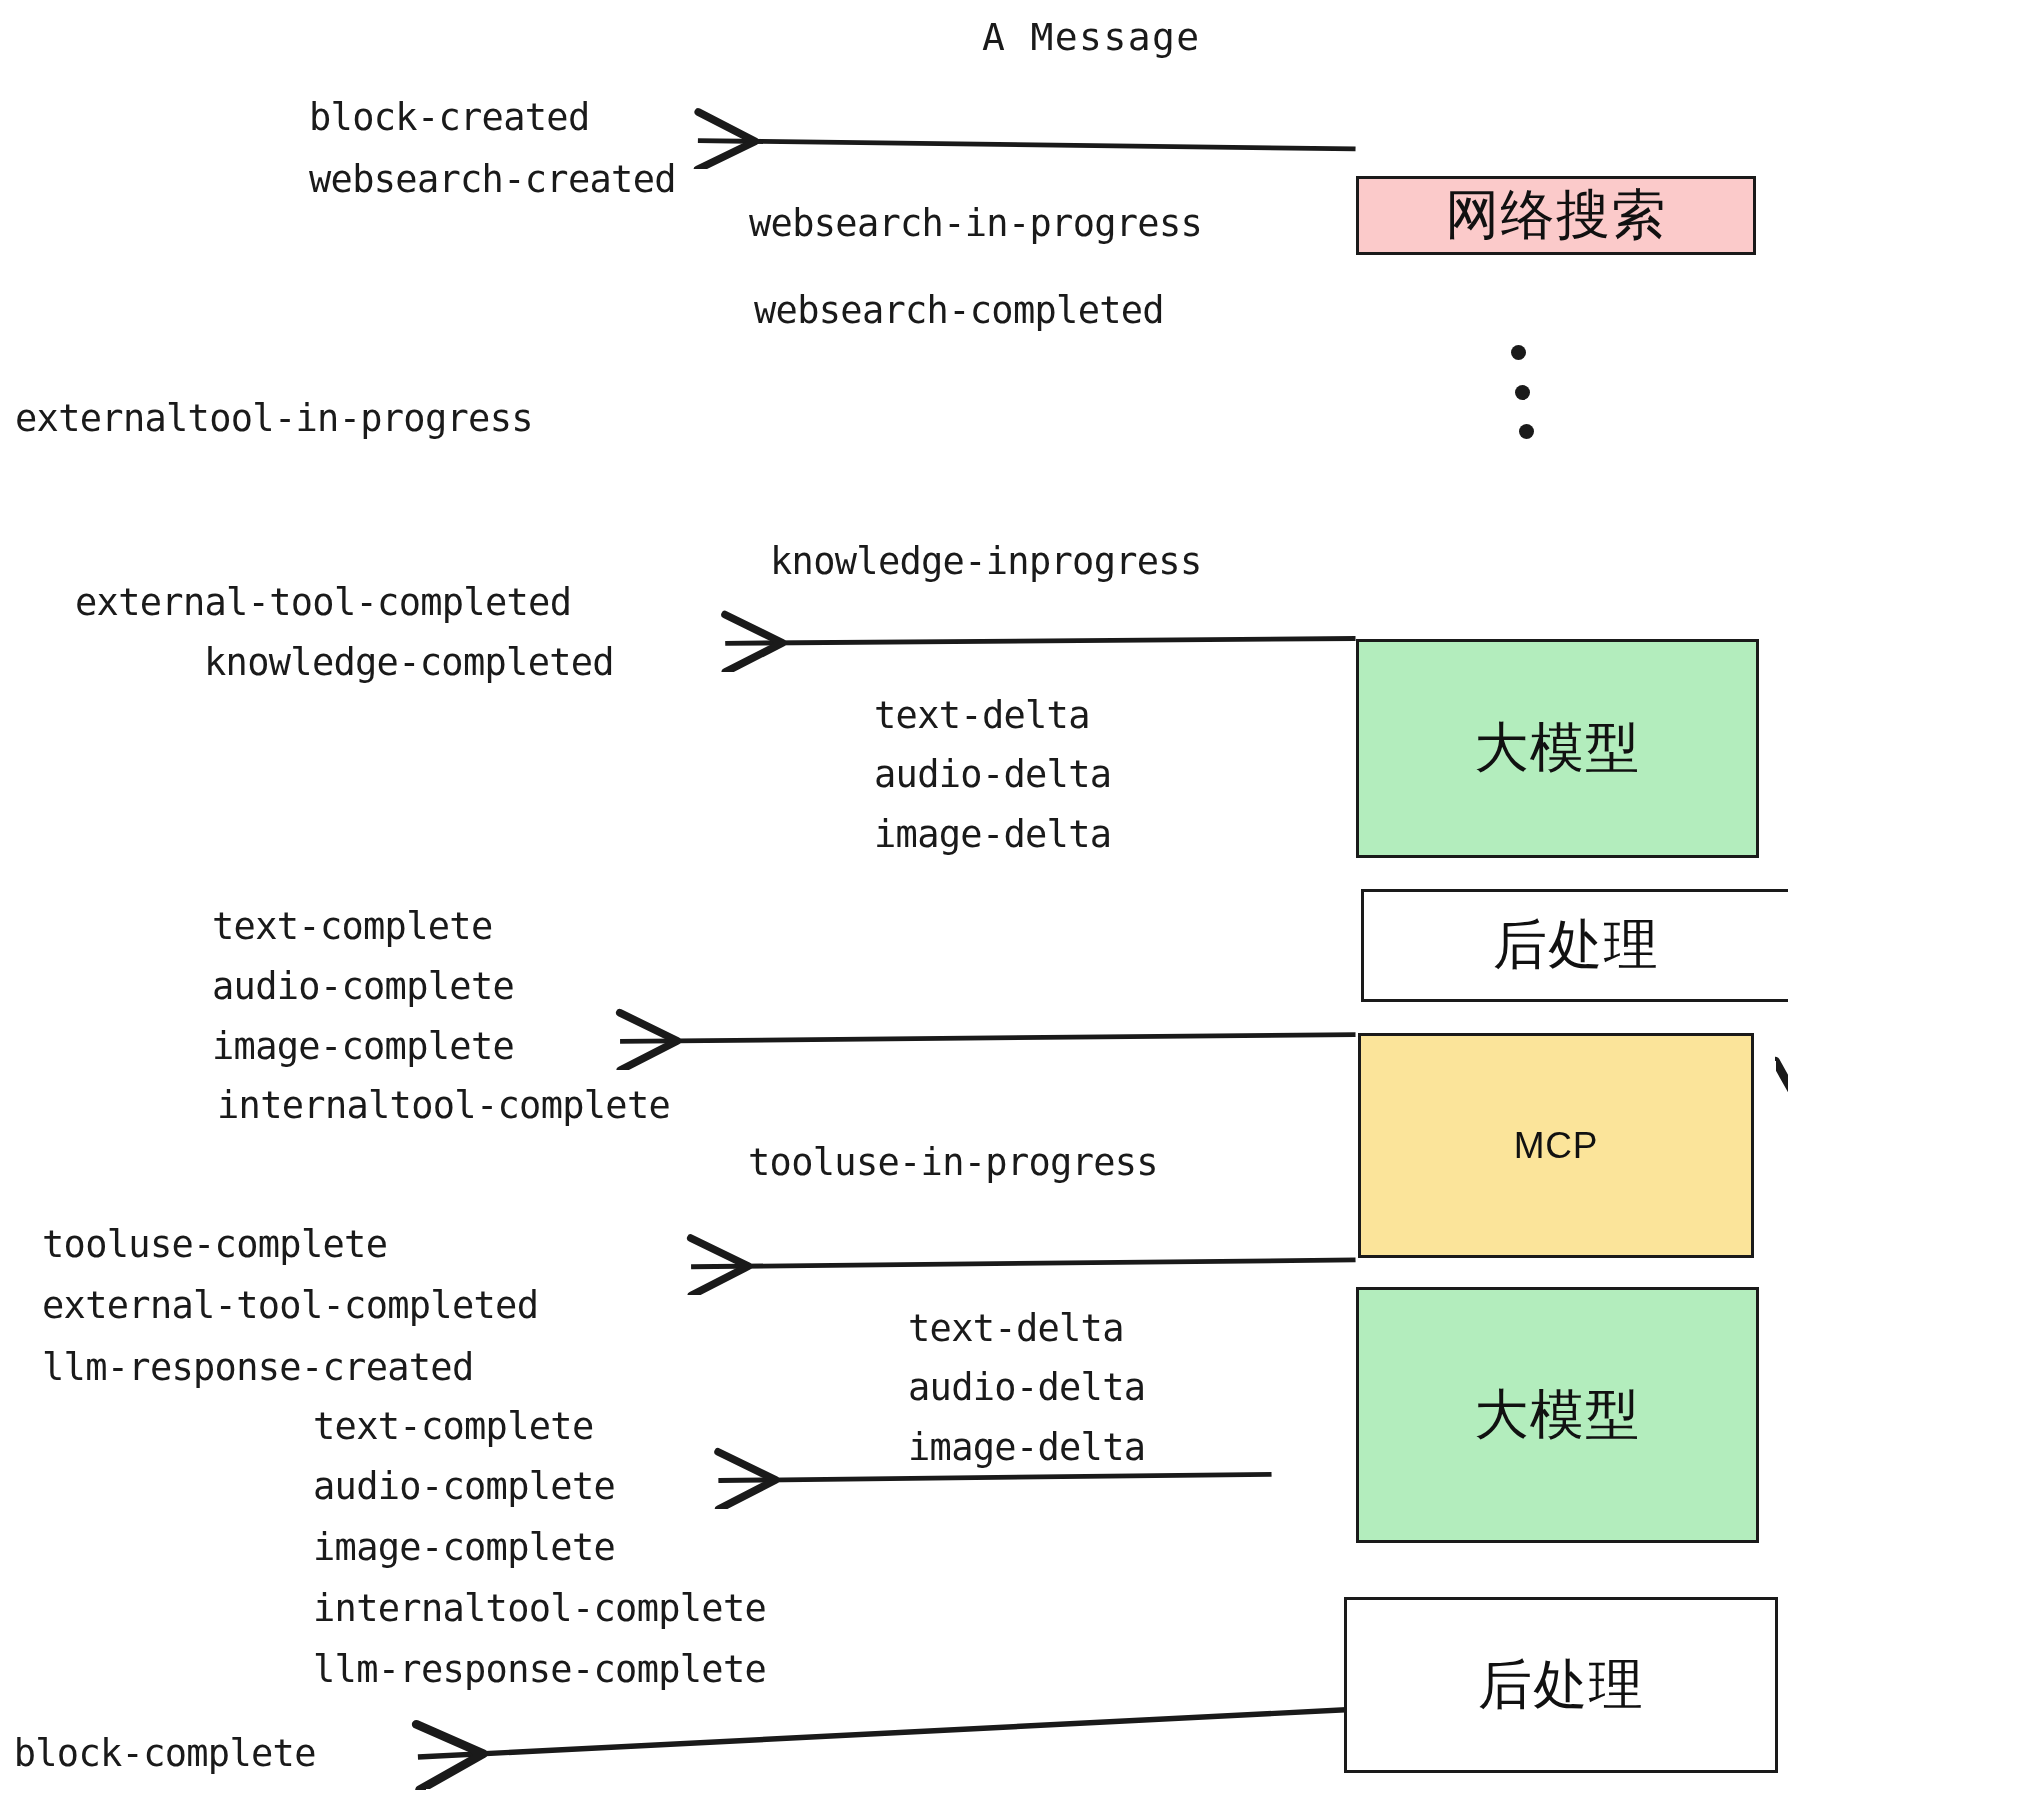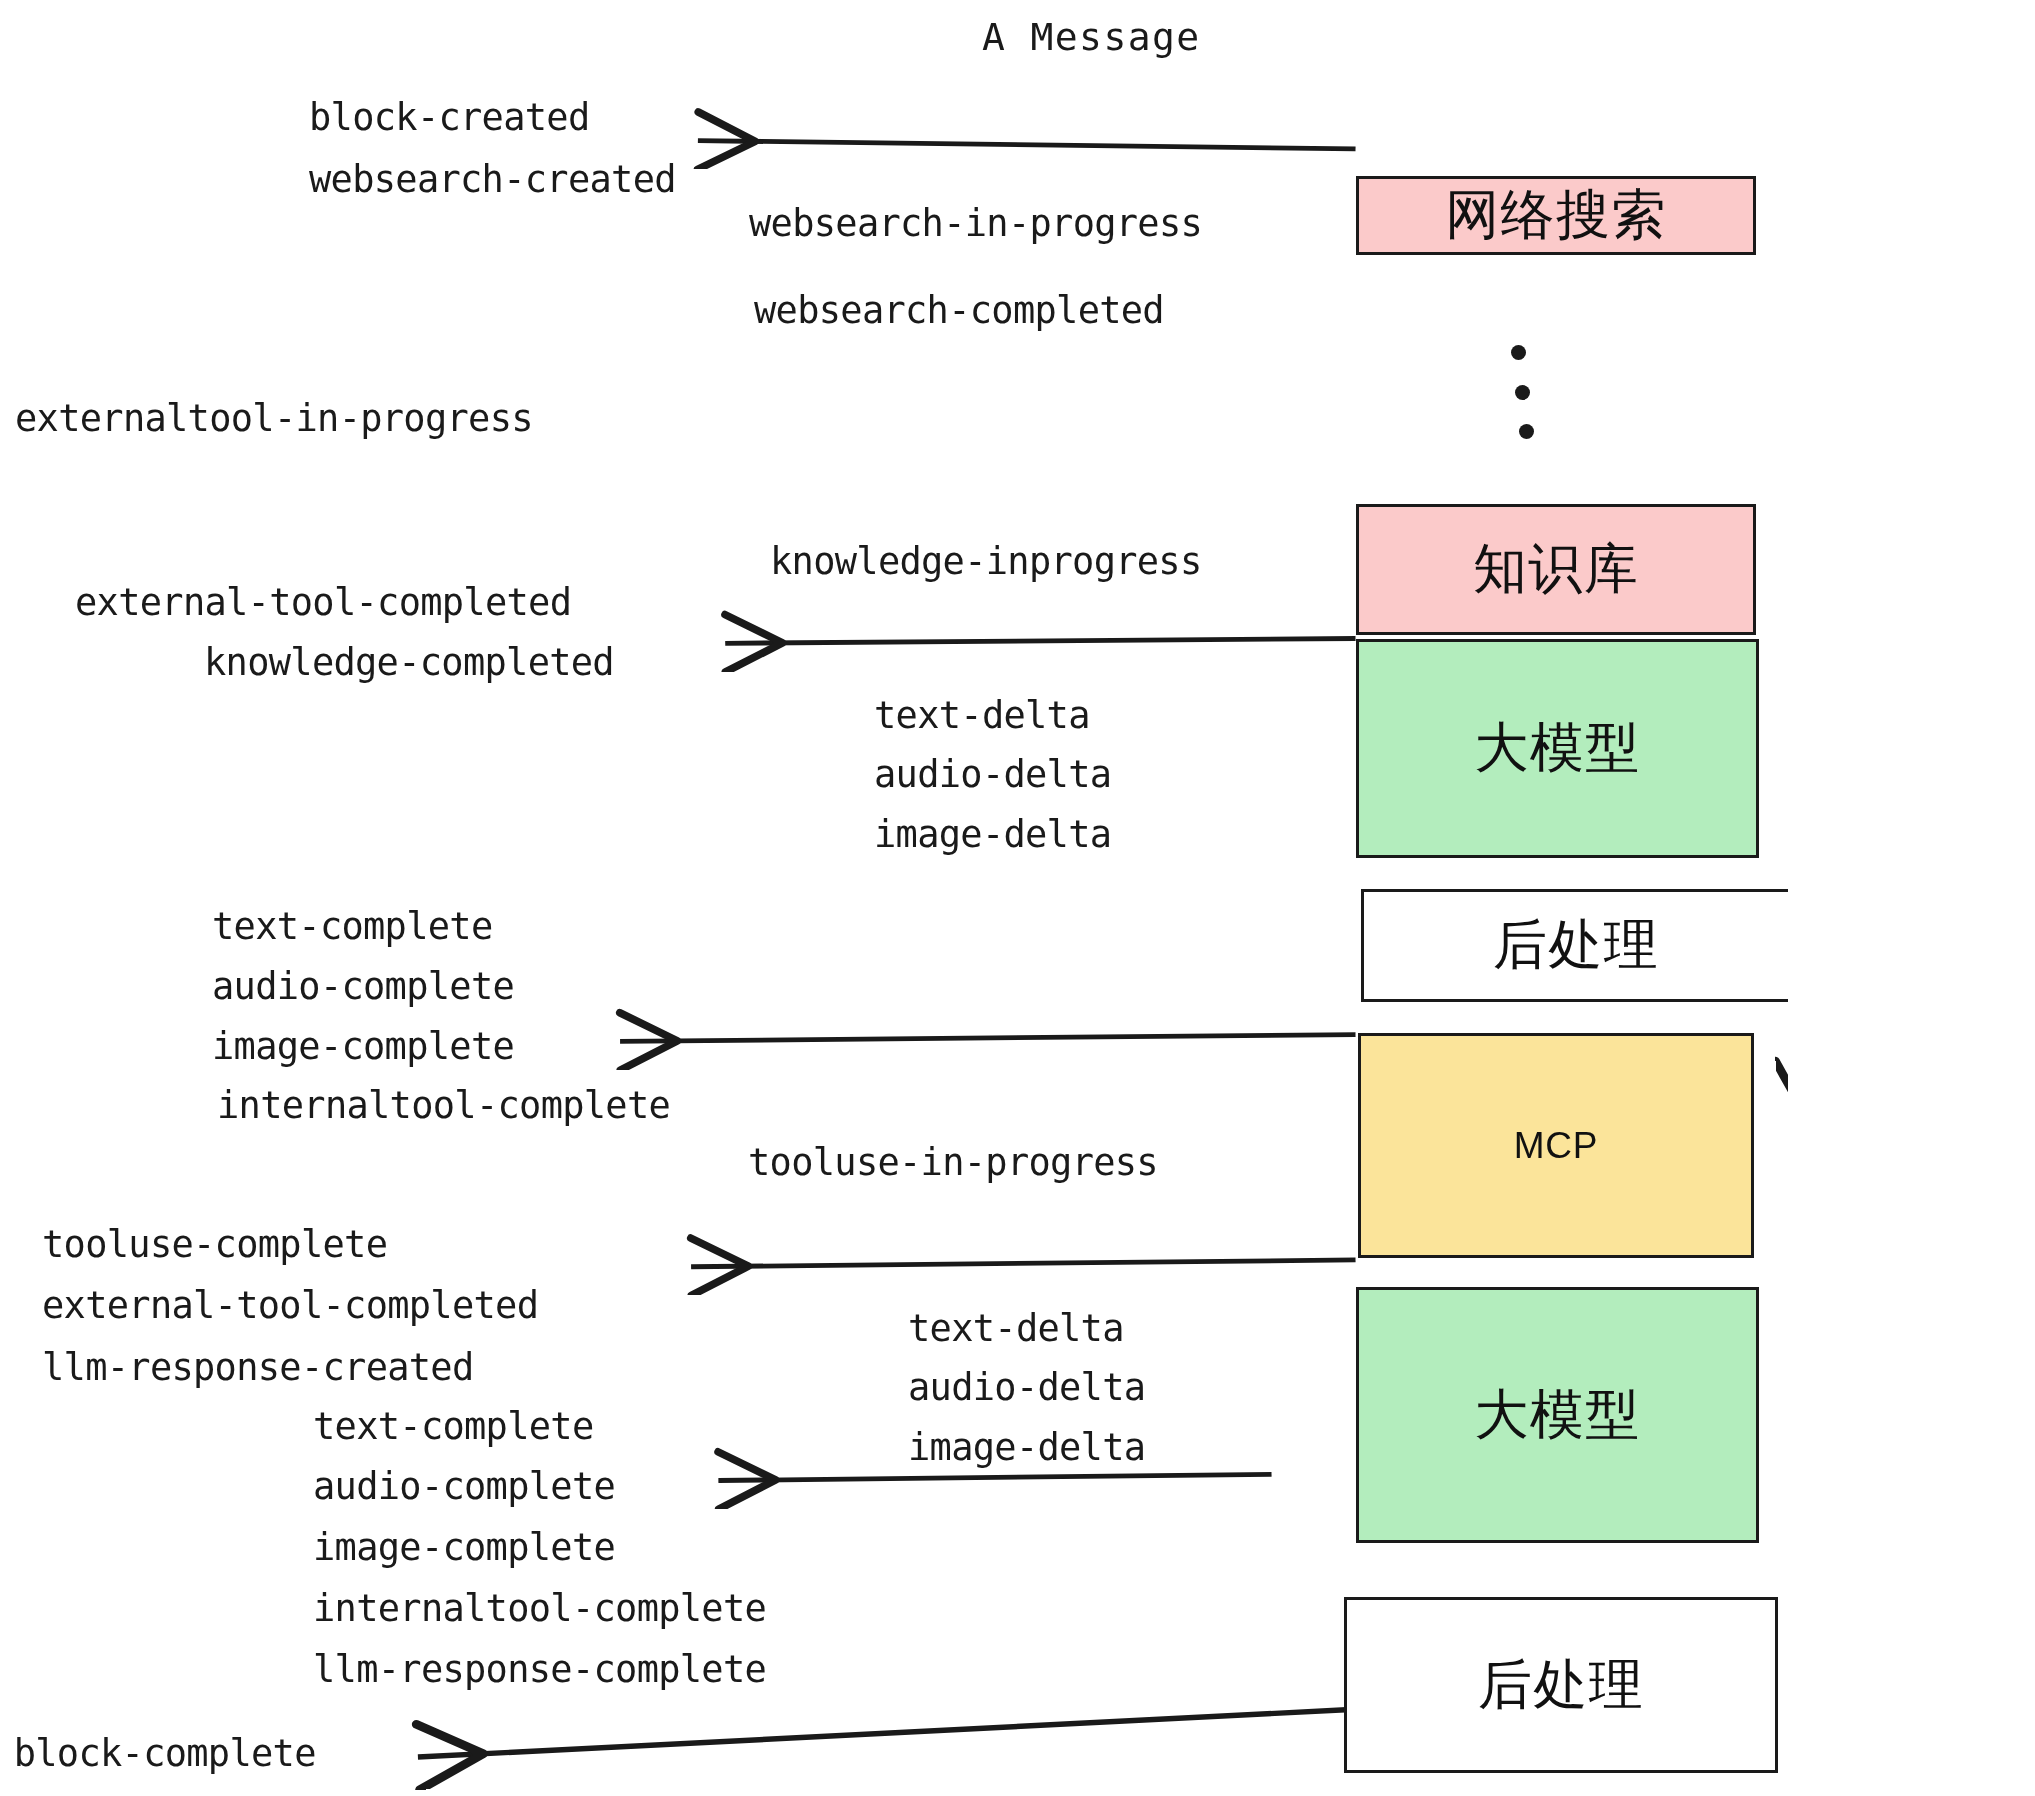--- a/index.html
+++ b/index.html
@@ -114,23 +114,20 @@
   <div class="dots" style="left:1511px; top:345px; height:109px;">
     <span class="dot" style="left:0px; top:0px;"></span>
     <span class="dot" style="left:4.1px; top:40px;"></span>
     <span class="dot" style="left:8.2px; top:79px;"></span>
   </div>
 
   <div class="node" style="left:1356px; top:176px; width:400px; height:79px; background:#fbcaca;">
     <span>网络搜索</span>
   </div>
 
-  <div class="node" style="left:1356px; top:504px; width:400px; height:131px; background:#fbcaca;">
-    <span>知识库</span>
-  </div>
 
   <div class="node" style="left:1356px; top:639px; width:403px; height:219px; background:#b3edbd;">
     <span>大模型</span>
   </div>
 
   <div class="node" style="left:1361px; top:889px; width:430px; height:113px; background:#ffffff;">
     <span>后处理</span>
   </div>
 
   <div class="node mcp" style="left:1358px; top:1033px; width:396px; height:225px; background:#fbe49a;">

